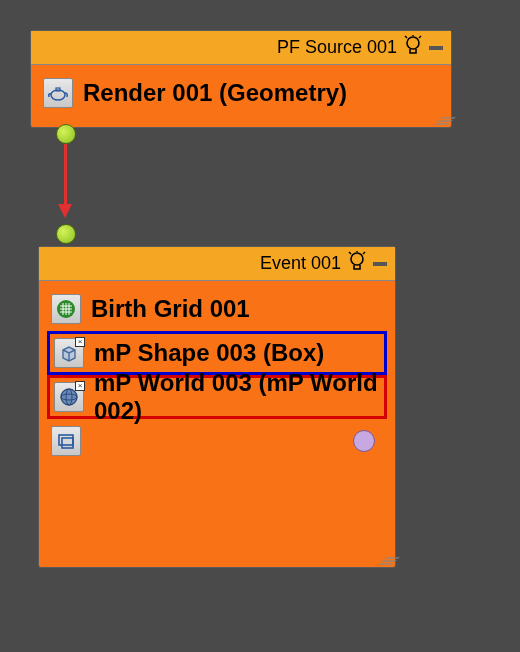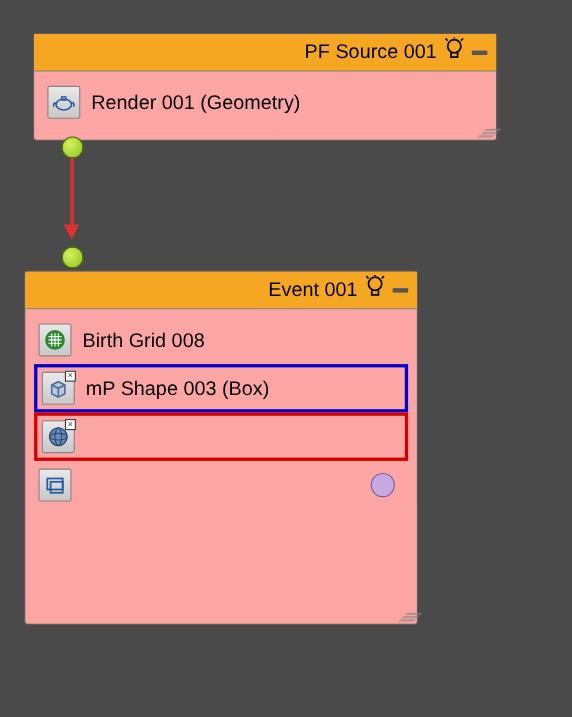--- a/index.html
+++ b/index.html
@@ -8,21 +8,21 @@
     width: 520px;
     height: 652px;
     background: #4a4a4a;
     font-family: Arial, sans-serif;
     font-size: 16px;
     position: relative;
     overflow: hidden;
   }
   .node {
     position: absolute;
-    background: #fca5a5;
+    background: #f97316;
     border: 1px solid #5a5a5a;
     border-radius: 3px;
   }
   .node-header {
     background: #f5a623;
     border-bottom: 1px solid #888;
     padding: 4px 8px 4px 8px;
     display: flex;
     align-items: center;
     justify-content: flex-end;
@@ -51,22 +51,23 @@
     border: 1px solid #888;
     background: linear-gradient(#e8e8e8,#c8c8c8);
     border-radius: 2px;
     display: flex;
     align-items: center;
     justify-content: center;
     flex-shrink: 0;
     position: relative;
   }
   .op-label {
-    font-size: 18px;
+    font-size: 24px;
     color: #000;
+    font-weight: bold;
   }
   .highlight-blue {
     border: 3px solid #0000cc;
   }
   .highlight-red {
     border: 3px solid #d40000;
   }
   .resize-grip {
     position: absolute;
     right: 3px;
@@ -156,21 +157,21 @@
   <div class="resize-grip"></div>
 </div>
 
 <div class="connector-dot" style="left:56px; top:124px;"></div>
 
 <div class="arrow-line" style="left:64px; top:144px; height:62px;"></div>
 <div class="arrow-head" style="left:58px; top:204px;"></div>
 
 <div class="connector-dot" style="left:56px; top:224px;"></div>
 
-<div class="node" style="left:22px; top:246px; width:358px; height:322px;">
+<div class="node" style="left:38px; top:246px; width:358px; height:322px;">
   <div class="node-header">
     <span class="node-title">Event 001</span>
     <span class="bulb-icon">
       <svg width="20" height="22" viewBox="0 0 20 22">
           <circle cx="10" cy="8" r="6" fill="none" stroke="#000" stroke-width="1.6"></circle>
           <path d="M7 14 L7 18 L13 18 L13 14" fill="none" stroke="#000" stroke-width="1.6"></path>
           <line x1="4" y1="3" x2="2" y2="1" stroke="#000" stroke-width="1.5"></line>
           <line x1="16" y1="3" x2="18" y2="1" stroke="#000" stroke-width="1.5"></line>
           <line x1="10" y1="1" x2="10" y2="-1" stroke="#000" stroke-width="1.5"></line>
         </svg>
@@ -186,21 +187,21 @@
             <g stroke="#fff" stroke-width="1">
               <line x1="5" y1="8" x2="17" y2="8"></line>
               <line x1="5" y1="11" x2="17" y2="11"></line>
               <line x1="5" y1="14" x2="17" y2="14"></line>
               <line x1="8" y1="5" x2="8" y2="17"></line>
               <line x1="11" y1="5" x2="11" y2="17"></line>
               <line x1="14" y1="5" x2="14" y2="17"></line>
             </g>
           </svg>
       </span>
-      <span class="op-label">Birth Grid 008</span>
+      <span class="op-label">Birth Grid 001</span>
     </div>
 
 
     <div class="op-row highlight-blue">
       <span class="op-icon">
         <svg width="22" height="22" viewBox="0 0 22 22">
             <g stroke="#4a6a9a" stroke-width="1.4" fill="#b8c8dd">
               <path d="M5 8 L11 5 L17 8 L17 16 L11 19 L5 16 Z"></path>
               <path d="M5 8 L11 11 L17 8 M11 11 L11 19" fill="none"></path>
             </g>
@@ -213,20 +214,21 @@
 
     <div class="op-row highlight-red">
       <span class="op-icon">
         <svg width="22" height="22" viewBox="0 0 22 22">
             <circle cx="11" cy="11" r="8" fill="#6a8ab8" stroke="#2a4a7a" stroke-width="1.3"></circle>
             <ellipse cx="11" cy="11" rx="8" ry="3" fill="none" stroke="#2a4a7a" stroke-width="1"></ellipse>
             <ellipse cx="11" cy="11" rx="3" ry="8" fill="none" stroke="#2a4a7a" stroke-width="1"></ellipse>
           </svg>
         <span class="badge-x">×</span>
       </span>
+      <span class="op-label">mP World 003 (mP World 002)</span>
     </div>
 
     <div class="op-row">
       <span class="op-icon">
         <svg width="22" height="22" viewBox="0 0 22 22">
             <rect x="4" y="5" width="14" height="10" fill="none" stroke="#2a5aa0" stroke-width="1.6"></rect>
             <rect x="7" y="8" width="11" height="10" fill="none" stroke="#2a5aa0" stroke-width="1.6"></rect>
           </svg>
       </span>
       <span class="display-dot"></span>

